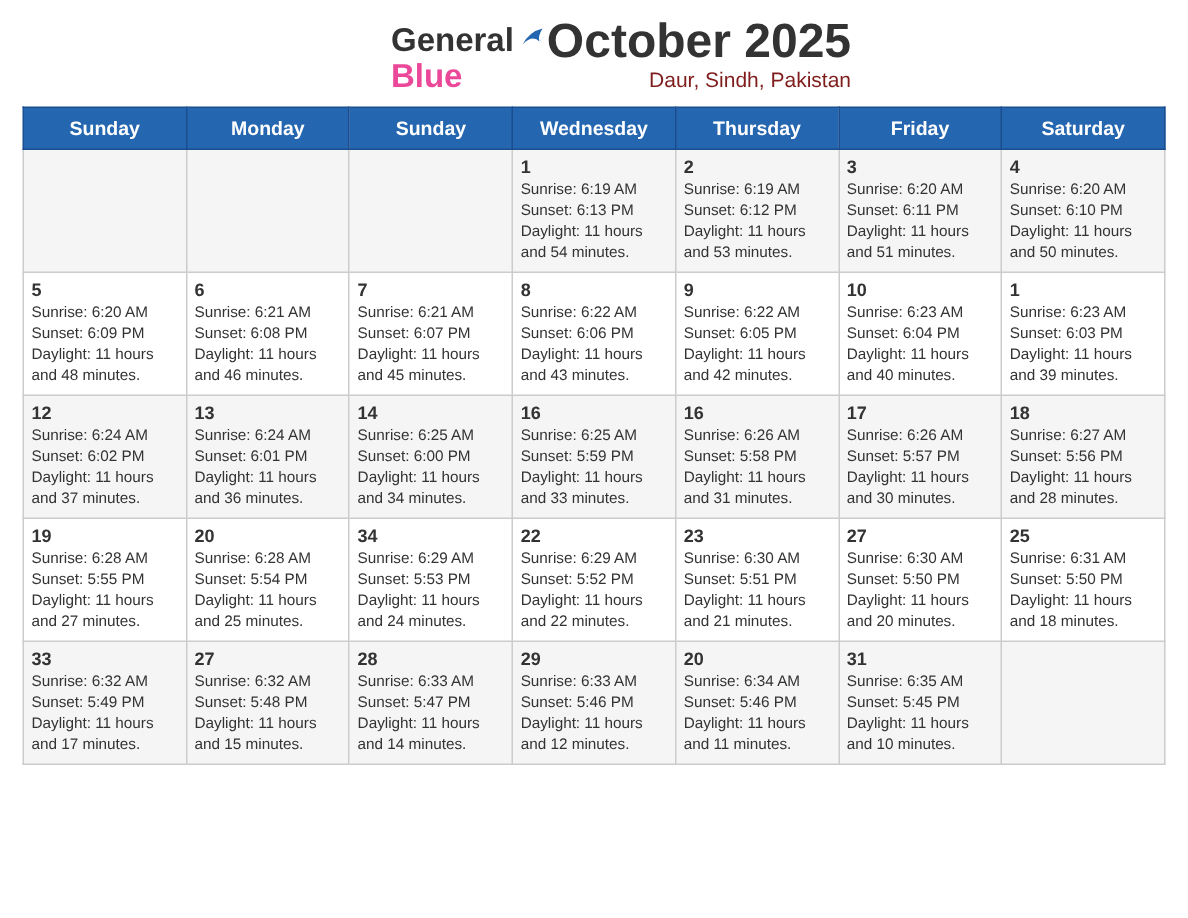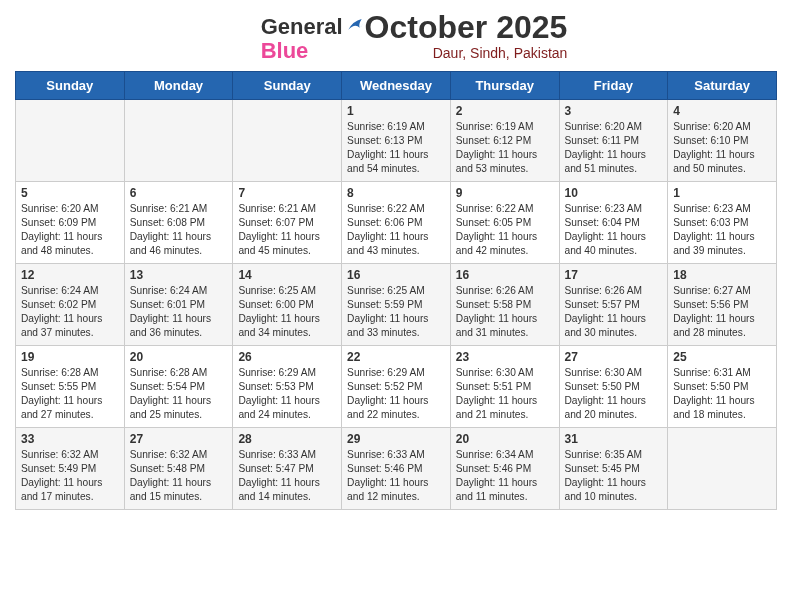--- a/index.html
+++ b/index.html
@@ -213,21 +213,21 @@
         <tr>
           <td>
             <span class="day-num">19</span>
             <div class="day-info">Sunrise: 6:28 AM<br>Sunset: 5:55 PM<br>Daylight: 11 hours<br>and 27 minutes.</div>
           </td>
           <td>
             <span class="day-num">20</span>
             <div class="day-info">Sunrise: 6:28 AM<br>Sunset: 5:54 PM<br>Daylight: 11 hours<br>and 25 minutes.</div>
           </td>
           <td>
-            <span class="day-num">26</span>
+            <span class="day-num">34</span>
             <div class="day-info">Sunrise: 6:29 AM<br>Sunset: 5:53 PM<br>Daylight: 11 hours<br>and 24 minutes.</div>
           </td>
           <td>
             <span class="day-num">22</span>
             <div class="day-info">Sunrise: 6:29 AM<br>Sunset: 5:52 PM<br>Daylight: 11 hours<br>and 22 minutes.</div>
           </td>
           <td>
             <span class="day-num">23</span>
             <div class="day-info">Sunrise: 6:30 AM<br>Sunset: 5:51 PM<br>Daylight: 11 hours<br>and 21 minutes.</div>
           </td>

